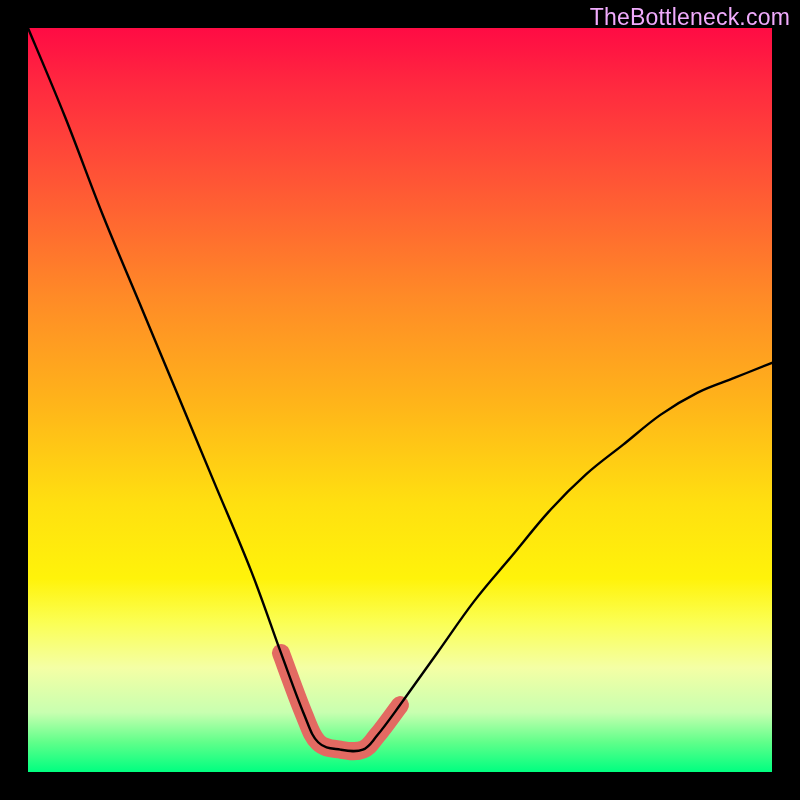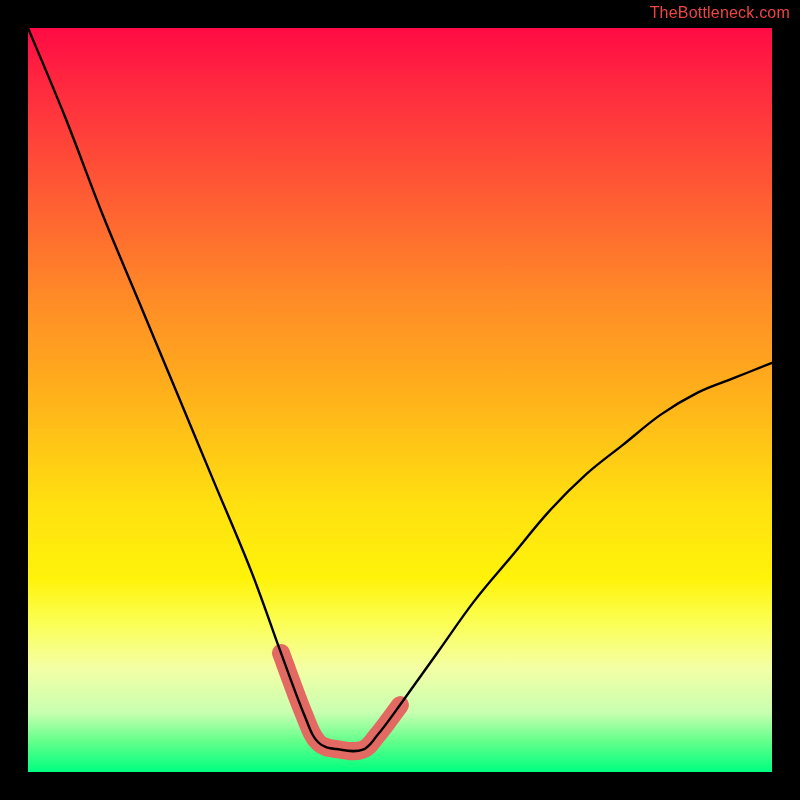--- a/index.html
+++ b/index.html
@@ -39,22 +39,22 @@
       #f4ffa5 86%,
       #c8ffb0 92%,
       #60ff8a 96%,
       #00ff80 100%
     );
   }
   .watermark {
     position: absolute;
     top: 4px;
     right: 10px;
-    color: #ef4444;
-    font-size: 16px;
+    color: #f0abfc;
+    font-size: 23px;
     letter-spacing: 0.2px;
     user-select: none;
     margin-left: 40px;
   }
   svg.curves {
     position: absolute;
     top: 28px;
     left: 28px;
     width: 744px;
     height: 744px;

